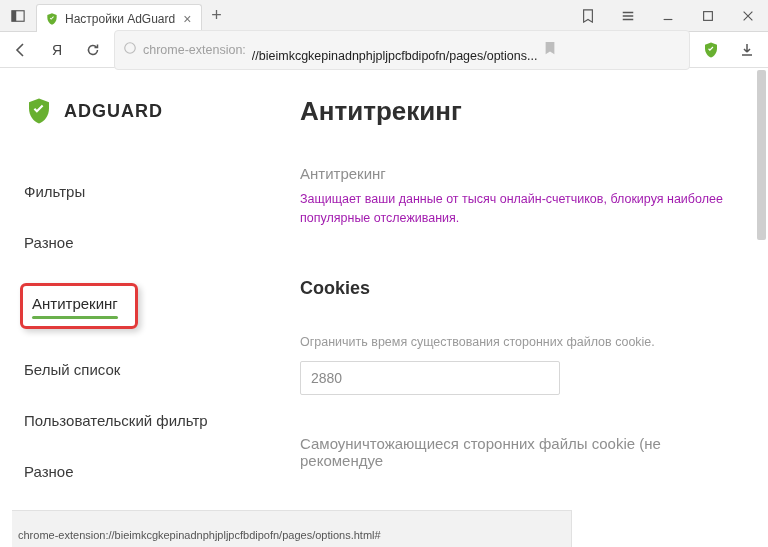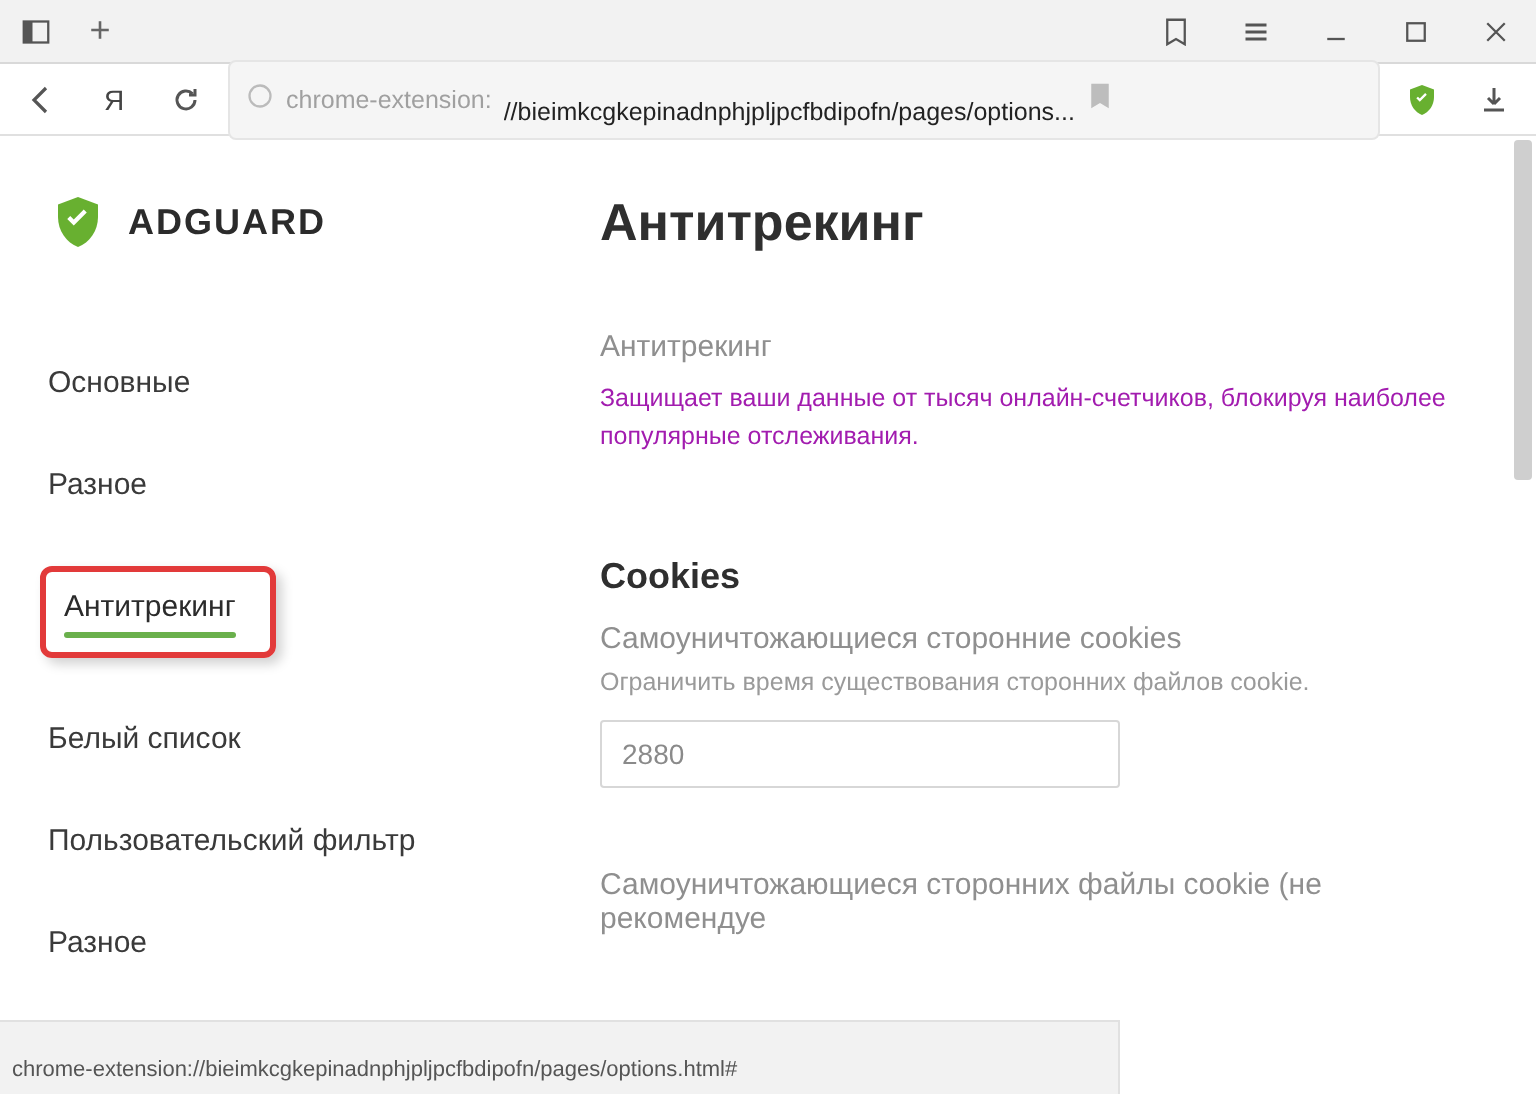--- a/index.html
+++ b/index.html
@@ -37,37 +37,47 @@
   .nav-wrap { padding: 10px 14px 14px 8px; position: relative; width: fit-content; }
   .nav-item.active { color: #2b2b2b; }
   .underline { position: absolute; left: 8px; right: 14px; bottom: 8px; height: 3px; background: #6ab04c; border-radius: 2px; }
   .nav-highlight { position: absolute; border: 3px solid #e23a3a; border-radius: 6px; pointer-events: none; box-shadow: 3px 3px 6px rgba(0,0,0,.18); }
   .content { flex: 1; padding: 28px 30px 0 50px; position: relative; overflow: hidden; }
   .scrollbar-track { position: absolute; right: 2px; top: 0; bottom: 0; width: 10px; }
   .scrollbar-thumb { position: absolute; right: 0; width: 9px; top: 2px; height: 170px; background: #cfcfcf; border-radius: 2px; }
   h1.page-title { font-size: 26px; font-weight: 700; color: #2f2f2f; margin-bottom: 38px; }
   .section-label { font-size: 15px; color: #8f8f8f; margin-bottom: 8px; }
   .section-desc { font-size: 12.5px; color: #a21caf; line-height: 1.5; }
-  .h2 { font-size: 18px; font-weight: 700; color: #2f2f2f; margin-top: 50px; margin-bottom: 12px; }
+  .h2 { font-size: 18px; font-weight: 700; color: #2f2f2f; margin-top: 50px; margin-bottom: 36px; }
   .field-label { font-size: 15px; color: #8f8f8f; margin-bottom: 6px; }
   .field-desc { font-size: 12.5px; color: #9a9a9a; margin-bottom: 12px; }
   .text-input { width: 260px; height: 34px; border: 1px solid #d7d7d7; border-radius: 2px; padding: 0 10px; font-size: 14px; color: #8a8a8a; background: #fff; }
   .block2 { margin-top: 40px; }
   
-  .statusbar { position: absolute; left: 0; bottom: 0; height: 18px; width: 560px; background: #f2f2f2; border-top: 1px solid #e1e1e1; border-right: 1px solid #e1e1e1; font-size: 11px; color: #555; padding: 18px 6px; white-space: nowrap; overflow: hidden; text-overflow: ellipsis; z-index: 5; }
+  .statusbar { position: absolute; left: 12px; bottom: 0; height: 18px; width: 560px; background: #f2f2f2; border-top: 1px solid #e1e1e1; border-right: 1px solid #e1e1e1; font-size: 11px; color: #555; padding: 18px 6px; white-space: nowrap; overflow: hidden; text-overflow: ellipsis; z-index: 5; }
 </style>
 </head>
 <body>
 
 <div class="titlebar">
   <div class="tb-panel-btn">
     <svg viewBox="0 0 16 16">
         <rect x="1" y="2" width="14" height="12" fill="none" stroke="#555" stroke-width="1.3"></rect>
         <rect x="1" y="2" width="5" height="12" fill="#555"></rect>
       </svg>
+  </div>
+  <div class="tab">
+    <span class="favicon">
+      <svg viewBox="0 0 24 24">
+          <path fill="#68b030" d="M12 2l8 3v5c0 5.5-3.4 10.3-8 12-4.6-1.7-8-6.5-8-12V5l8-3z"></path>
+          <path fill="#fff" d="M10.5 13.2l-2.3-2.3 1.1-1.1 1.2 1.2 3.6-3.6 1.1 1.1z"></path>
+        </svg>
+    </span>
+    <span class="tab-title">Настройки AdGuard</span>
+    <span class="tab-close">×</span>
   </div>
   <div class="tab-add">+</div>
   <div class="tb-spacer"></div>
   <div class="tb-btns">
     <div class="tb-btn">
       <svg viewBox="0 0 16 16">
           <path fill="none" stroke="#555" stroke-width="1.3" d="M3 1h10v14l-5-3-5 3z"></path>
         </svg>
     </div>
     <div class="tb-btn">
@@ -140,42 +150,41 @@
 
   <div class="sidebar">
     <div class="logo-row">
       <svg viewBox="0 0 24 24">
           <path fill="#68b030" d="M12 2l8 3v5c0 5.5-3.4 10.3-8 12-4.6-1.7-8-6.5-8-12V5l8-3z"></path>
           <path fill="#fff" d="M10.3 13.4l-2.6-2.6 1.2-1.2 1.4 1.4 4-4 1.2 1.2z"></path>
         </svg>
       <span class="logo-text">ADGUARD</span>
     </div>
     <div class="nav">
-      <span class="nav-item">Основные</span>
+      <span class="nav-item">Фильтры</span>
       <span class="nav-item">Разное</span>
       <span class="nav-wrap" style="position:relative;">
         <span class="nav-item active">Антитрекинг</span>
         <span class="underline"></span>
         <span class="nav-highlight" style="top:-2px;left:-4px;right:-6px;bottom:-2px;"></span>
       </span>
       <span class="nav-item">Белый список</span>
       <span class="nav-item">Пользовательский фильтр</span>
       <span class="nav-item">Разное</span>
     </div>
   </div>
 
   <div class="content">
     <h1 class="page-title">Антитрекинг</h1>
 
     <div class="section-label">Антитрекинг</div>
     <div class="section-desc">Защищает ваши данные от тысяч онлайн-счетчиков, блокируя наиболее популярные отслеживания.</div>
 
     <div class="h2">Cookies</div>
 
-    <div class="field-label">Самоуничтожающиеся сторонние cookies</div>
     <div class="field-desc">Ограничить время существования сторонних файлов cookie.</div>
     <input class="text-input" type="text" value="2880" style="">
 
     <div class="block2">
       <div class="field-label">Самоуничтожающиеся сторонних файлы cookie (не рекомендуе</div>
     </div>
 
     <div class="scrollbar-track">
       <div class="scrollbar-thumb"></div>
     </div>

